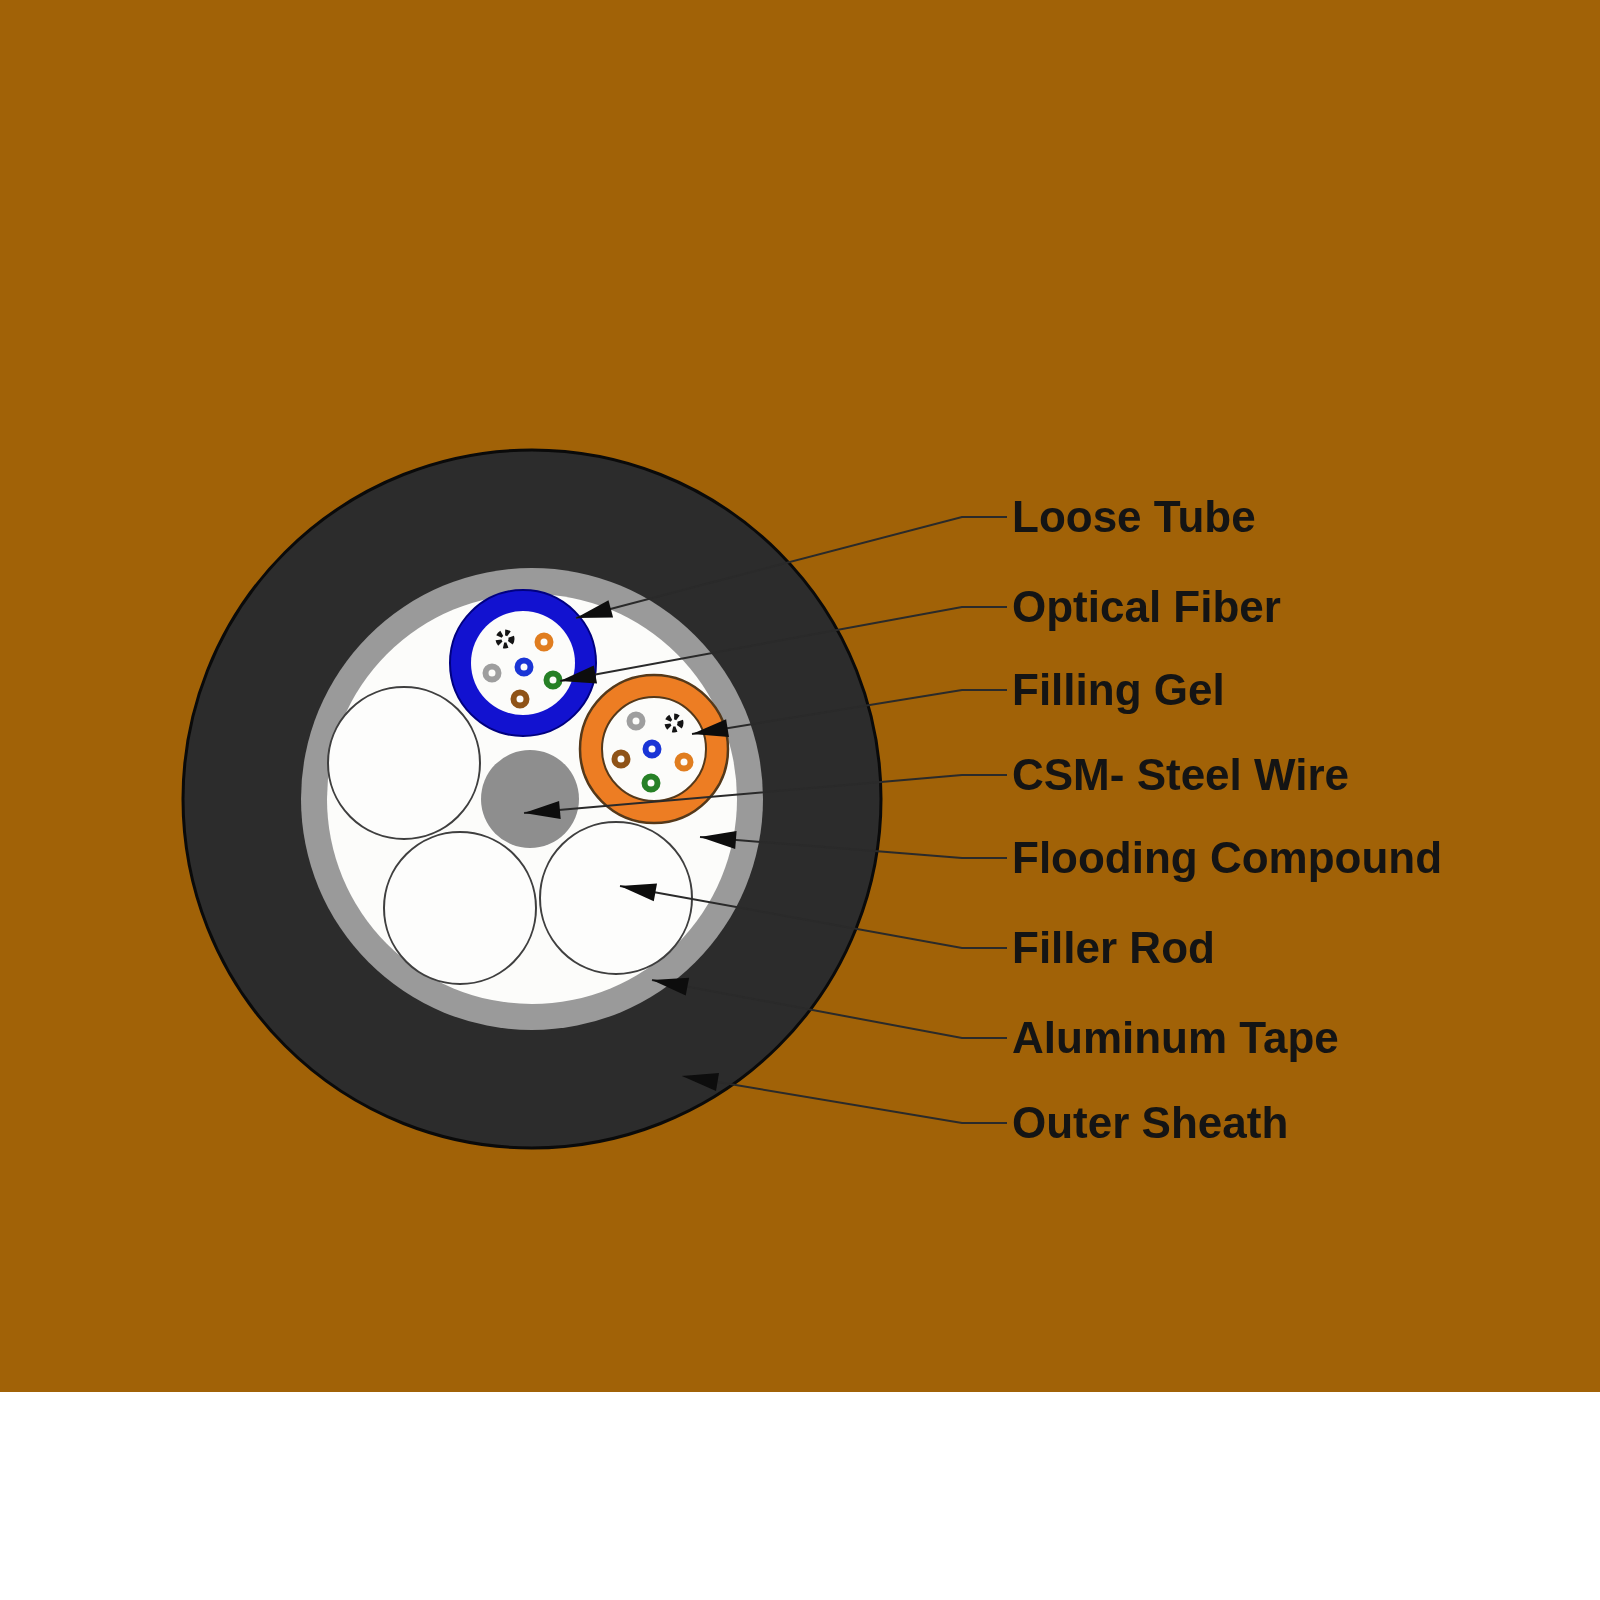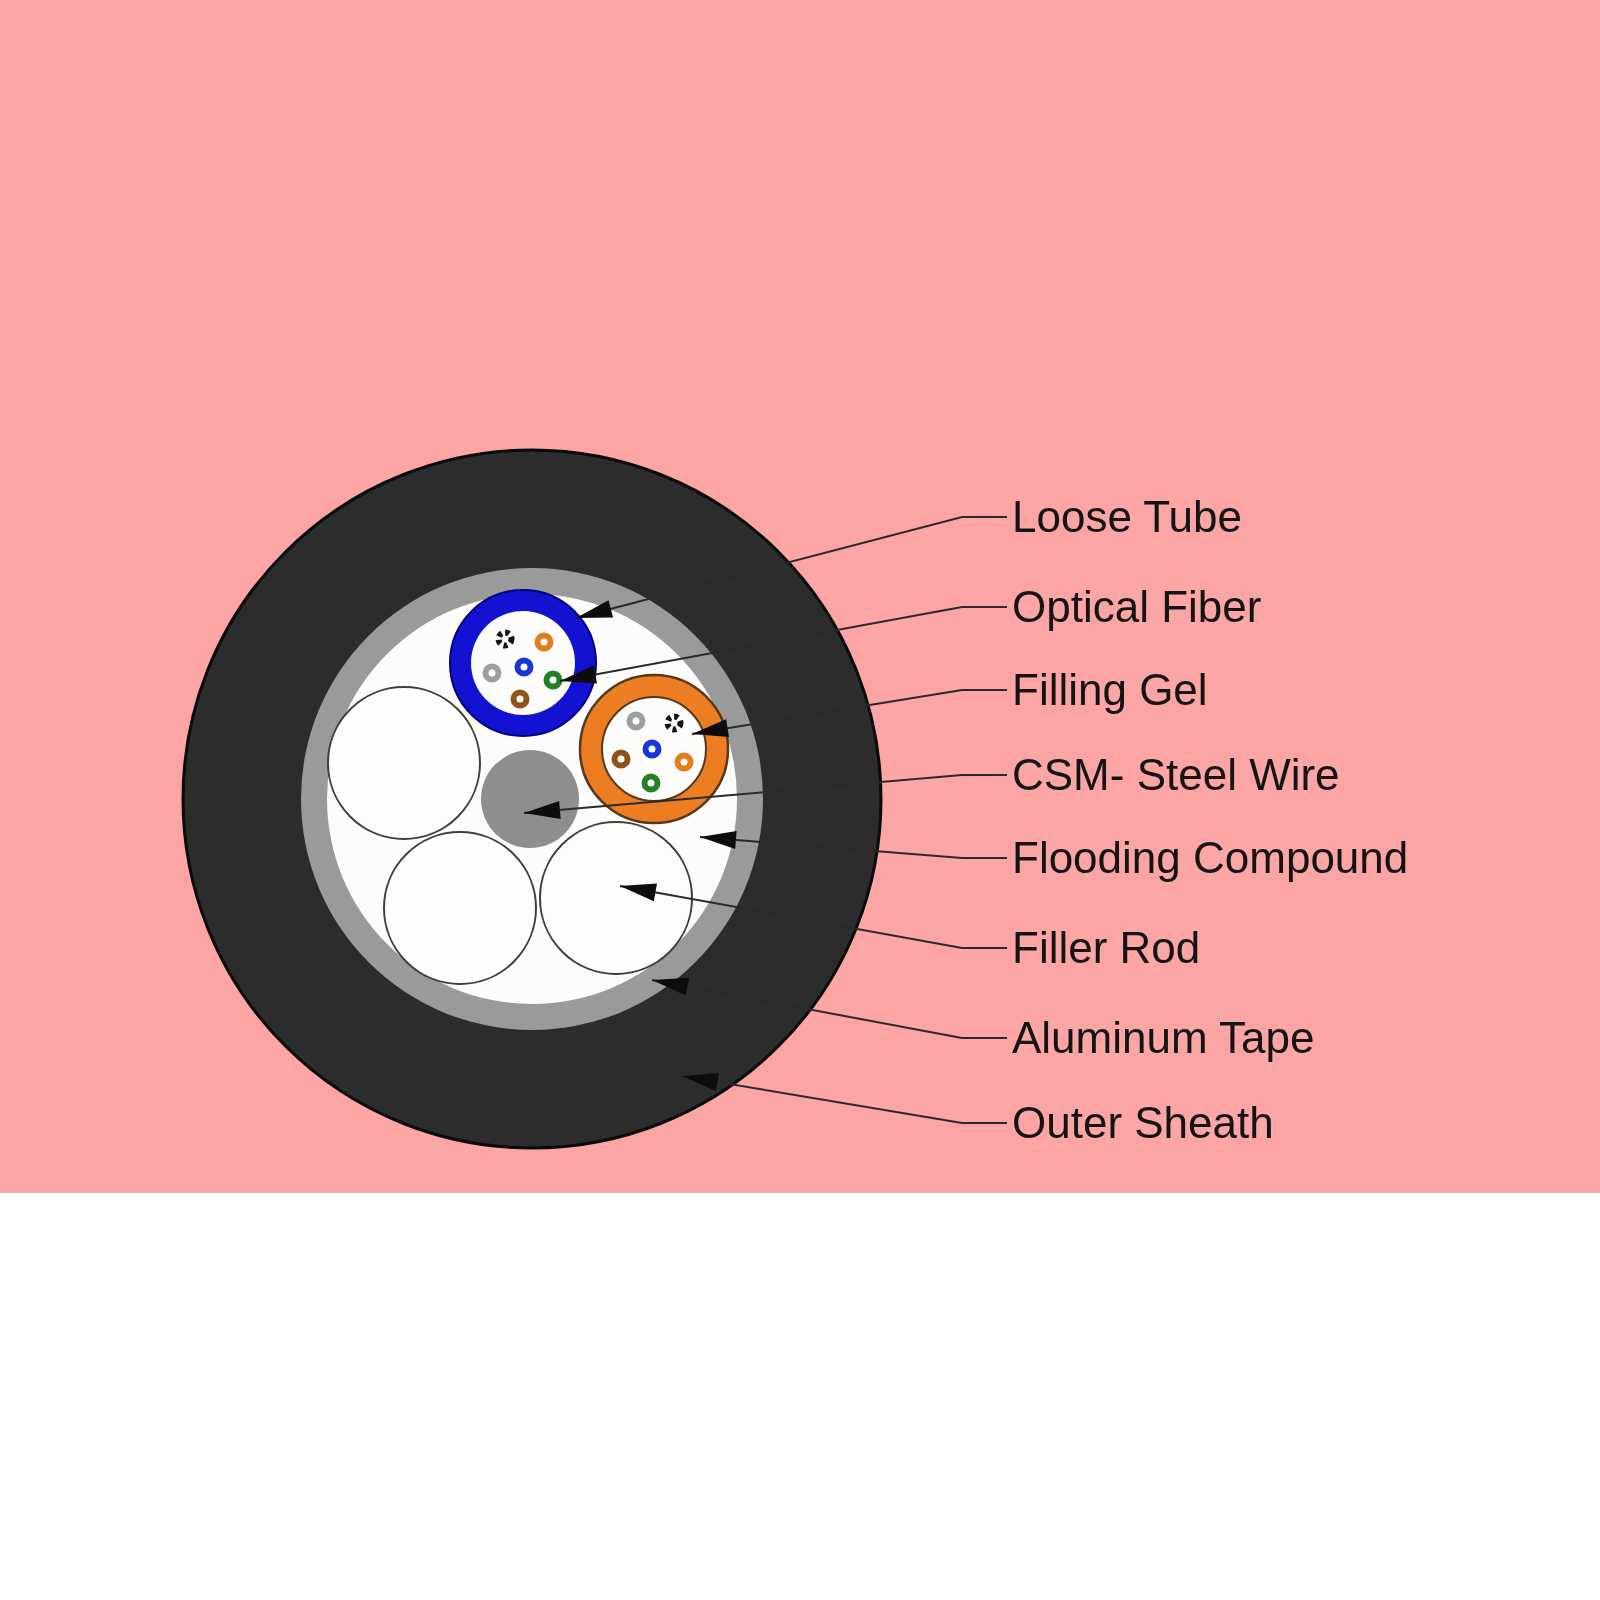--- a/index.html
+++ b/index.html
@@ -6,23 +6,24 @@
     margin: 0;
     padding: 0;
     background: #ffffff;
     width: 1600px;
     height: 1600px;
     font-family: "Liberation Sans", "DejaVu Sans", sans-serif;
   }
   #canvas {
     position: relative;
     width: 1600px;
-    height: 1193px;
-    background: #fca5a5;
+    height: 1392px;
+    background: #a16207;
     overflow: hidden;
+    font-weight: bold;
   }
   svg text {
     font-family: "Liberation Sans", "DejaVu Sans", sans-serif;
     font-size: 44px;
   }
 </style>
 </head>
 <body>
 
 <div id="canvas">

